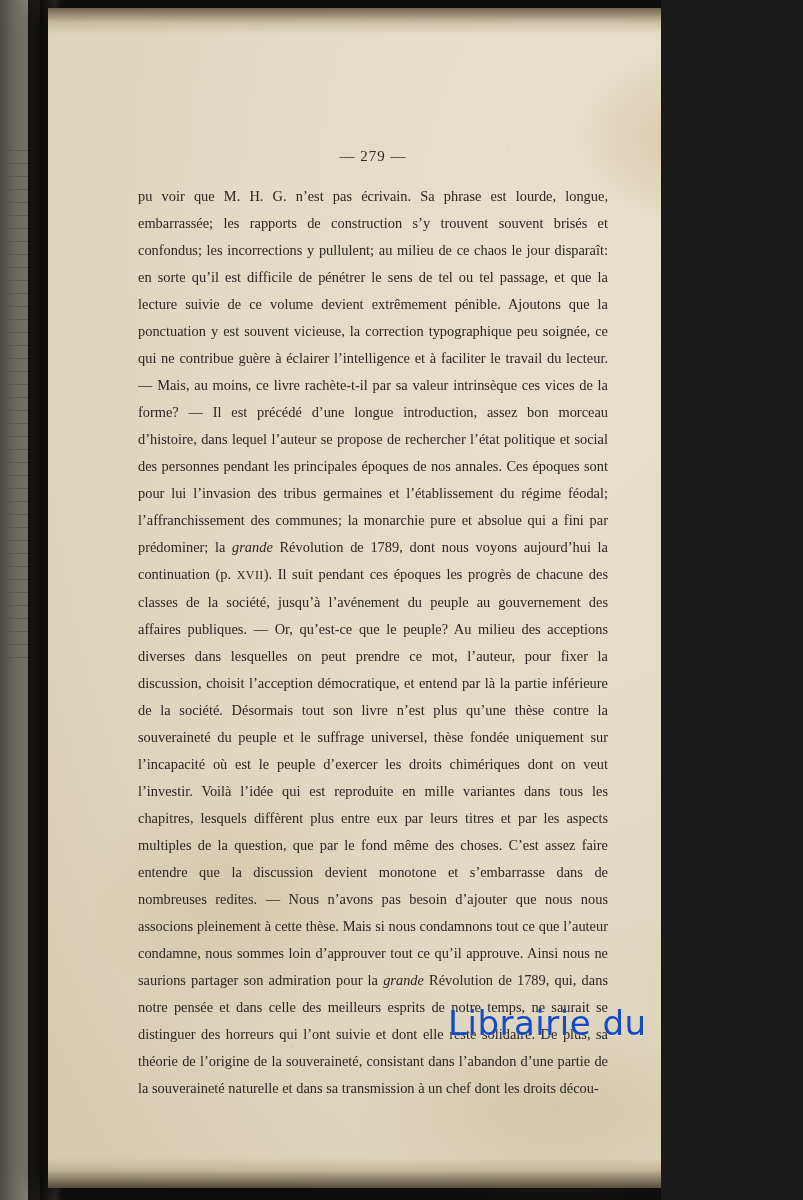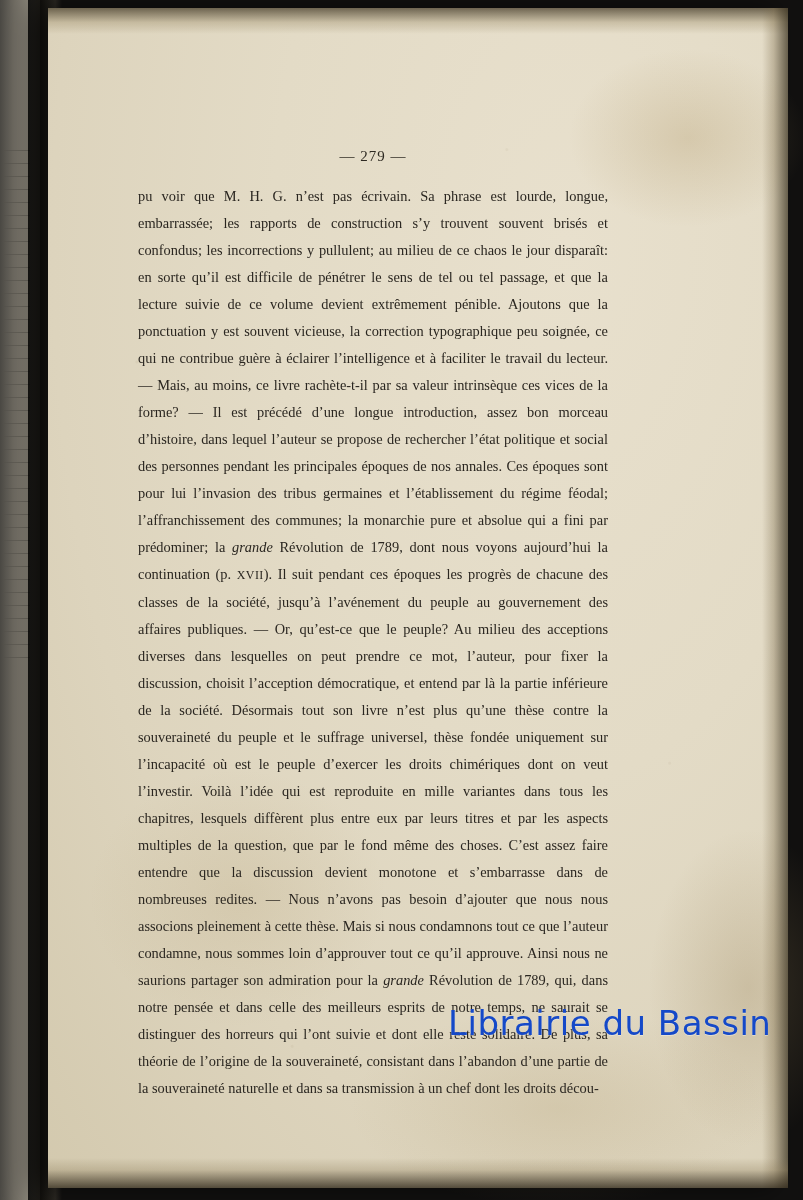--- a/index.html
+++ b/index.html
@@ -2,21 +2,21 @@
 <html><head>
 <meta charset="utf-8">
 <style>
   html, body {
     margin: 0;
     padding: 0;
     background: #1a1a1a;
   }
   #page {
     position: relative;
-    width: 803px;
+    width: 661px;
     height: 1200px;
     overflow: hidden;
     background: #14532d;
     font-family: "Liberation Serif", serif;
   }
   
   .bg-dark {
     position: absolute;
     inset: 0;
     background: #121110;

